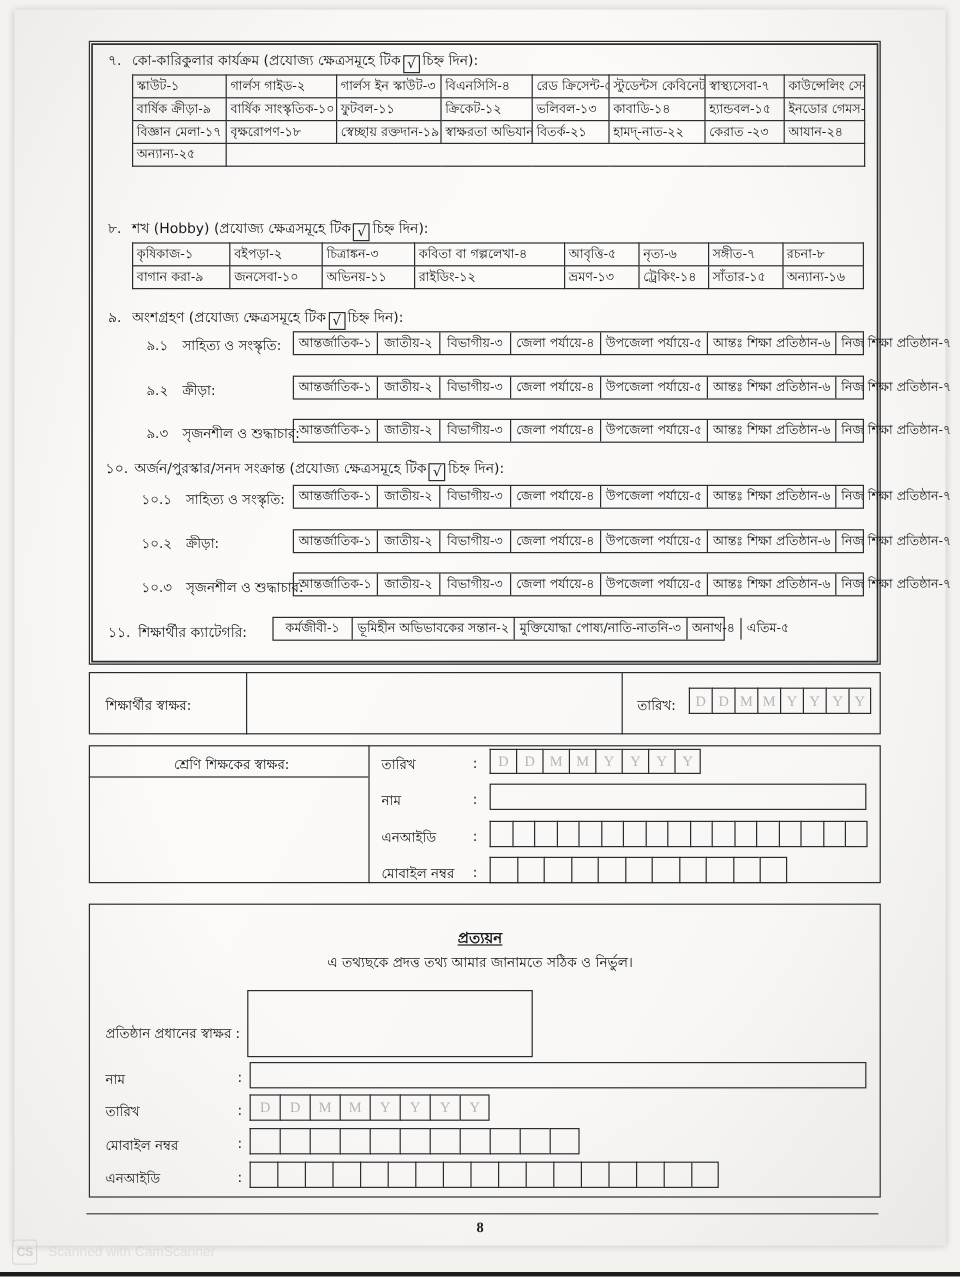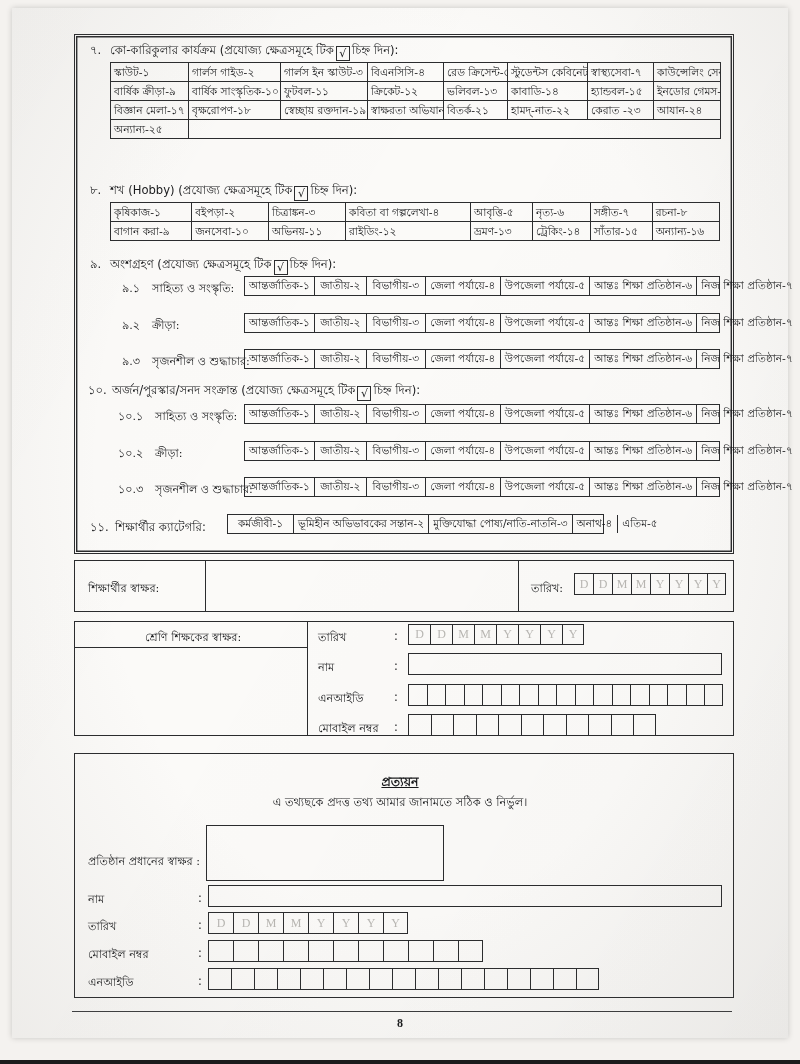--- a/index.html
+++ b/index.html
@@ -528,14 +528,18 @@
         <div class="b" style="width:23px;height:22px"></div>
       </div>
 
       <div id="rule-bottom"></div>
       <div id="pageno" style="top:1008px;">8</div>
 
     </div>
     <div id="grain"></div>
   </div>
 
+  <div id="watermark">
+    <div id="cs-logo">CS</div>
+    <div id="cs-text">Scanned with CamScanner</div>
+  </div>
   <div id="footer-bar"></div>
 </div>
 
 </body></html>

